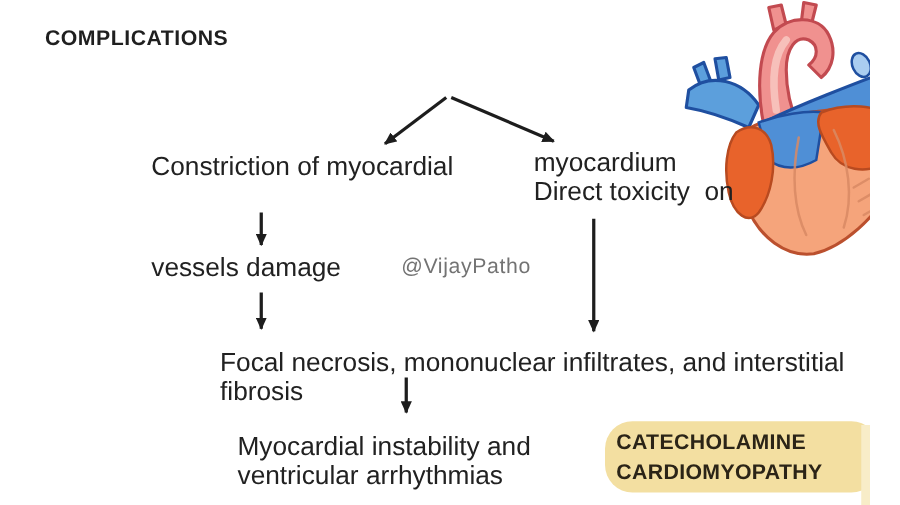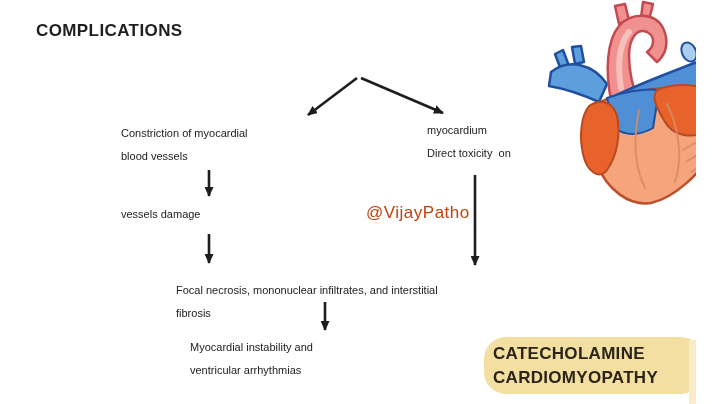--- a/index.html
+++ b/index.html
@@ -17,33 +17,32 @@
     left: 36px; top: 21px;
     font-size: 17px; font-weight: bold; letter-spacing: 0.4px;
     color: #1f1f1f;
   }
   .root-label {
     left: 292px; top: 54px;
     font-size: 17px; font-weight: bold; letter-spacing: 0.7px;
     color: #1f1f1f;
   }
   .node {
-    font-size: 11px; line-height: 23px; color: #212121;
+    font-size: 21px; line-height: 23px; color: #212121;
   }
   .node div { white-space: pre-wrap; }
   .node-constriction { left: 121px; top: 122px; }
   .node-direct-toxicity { left: 427px; top: 119px; }
   .node-ischemic { left: 121px; top: 203px; }
   .node-focal { left: 140px; top: 279px; margin-left: 36px; }
-  .node-instability { left: 190px; top: 336px; }
+  .node-instability { left: 190px; top: 346px; }
   .watermark {
     left: 321px; top: 203px;
     font-size: 17px; letter-spacing: 0.5px;
-    color: #c2410c;
-    margin-left: 45px;
+    color: #737373;
   }
   .result-box {
     left: 484px; top: 337px;
     width: 219px; height: 57px;
     padding: 5px 9px;
     font-size: 17px; font-weight: bold; line-height: 24px;
     letter-spacing: 0.3px;
     color: #2b2417;
   }
   .edge-sliver {
@@ -113,21 +112,20 @@
       <path d="M475,175 L475,265" marker-end="url(#ah)"></path>
       <path d="M325,302 L325,330" marker-end="url(#ah)"></path>
     </g>
   </svg>
 
   <div class="abs title">COMPLICATIONS</div>
 
 
   <div class="abs node node-constriction">
     <div>Constriction of myocardial</div>
-    <div>blood vessels</div>
   </div>
 
   <div class="abs node node-direct-toxicity">
     <div>myocardium</div>
     <div>Direct toxicity  on</div>
   </div>
 
   <div class="abs node node-ischemic">
     <div>vessels damage</div>
   </div>

